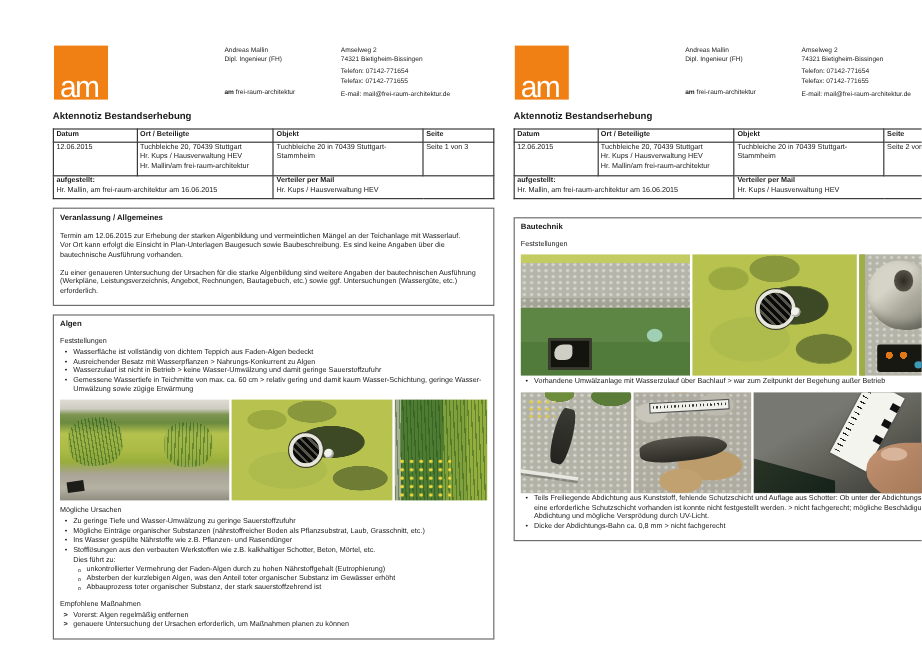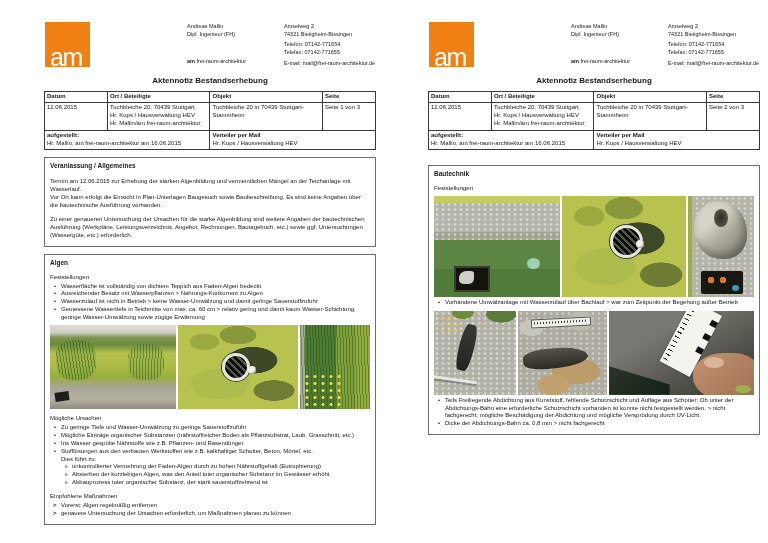--- a/index.html
+++ b/index.html
@@ -4,38 +4,38 @@
 <style>
   * { box-sizing: border-box; margin: 0; padding: 0; }
   html, body { width: 768px; height: 543px; }
   body {
     background: #ffffff;
     font-family: "Liberation Sans", sans-serif;
     color: #1a1a1a;
     position: relative;
     overflow: hidden;
   }
-  .page { position: absolute; top: 0; width: 332px; }
+  .page { position: absolute; top: 16px; width: 368px; }
   .p1 { left: 44px; }
   .p2 { left: 428px; }
 
   
   .hdr { position: relative; height: 50px; margin-top: 22px; font-size: 5.5px; line-height: 1.4; color: #222; }
   .logo {
     position: absolute; left: 1px; top: 0; width: 45px; height: 45px;
     background: #F08014; display: flex; align-items: flex-end; padding-left: 5px;
   }
   .logo span { color: #fff; font-size: 25px; line-height: 0.82; letter-spacing: -1.5px; font-weight: 400; }
   .col1 { position: absolute; left: 143px; top: 1px; }
   .brand { position: absolute; left: 143px; top: 36px; }
   .brand b { font-weight: bold; }
   .col2 { position: absolute; left: 240px; top: 1px; }
   .blk { margin-bottom: 3px; }
 
-  .doc-title { text-align: center; font-size: 8px; font-weight: bold; margin: 4px 0 5px; line-height: 1.2; }
+  .doc-title { font-size: 8px; font-weight: bold; margin: 4px 0 5px; line-height: 1.2; }
 
   
   table.meta { width: 100%; border-collapse: collapse; font-size: 6px; line-height: 1.3; table-layout: fixed; }
   .meta th, .meta td { border: 1px solid #3a3a3a; padding: 1px 2px 2px; vertical-align: top; text-align: left; }
   .meta th { font-weight: bold; }
   .ln { display: block; }
   .ctr { text-align: center; }
 
   
   .sec { border: 1px solid #6e6e6e; margin-top: 7px; padding: 4px 5px 6px; font-size: 6px; line-height: 1.32; }

